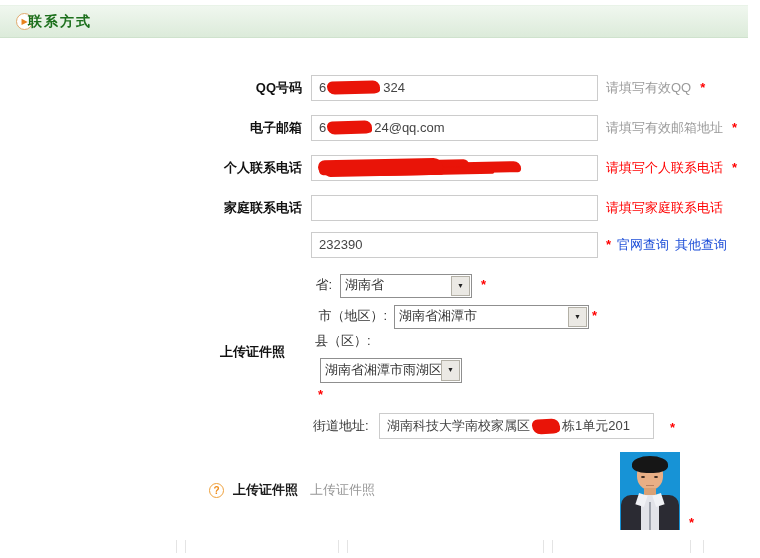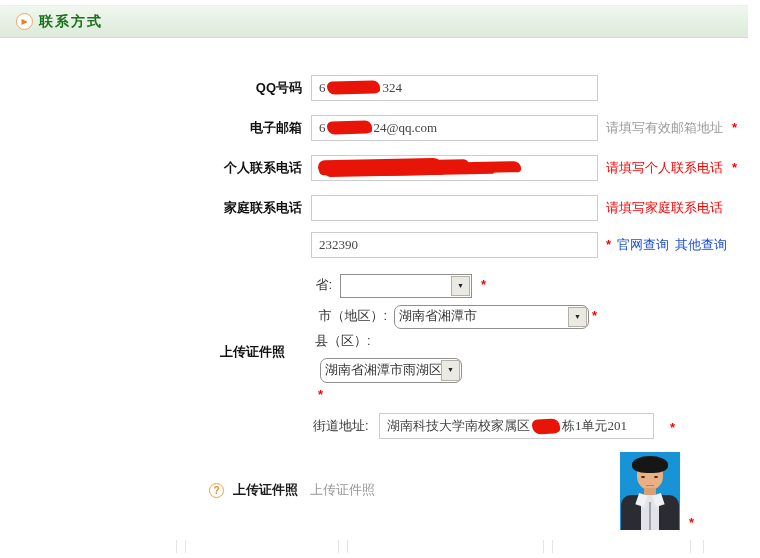--- a/index.html
+++ b/index.html
@@ -4,27 +4,27 @@
 <style>
   html,body{margin:0;padding:0;}
   body{width:760px;height:558px;background:#fff;font-family:"Liberation Sans","DejaVu Sans",sans-serif;}
   .page{position:relative;width:760px;height:558px;overflow:hidden;background:#fff;}
 
   
   .header-bar{position:absolute;top:5px;left:0;width:748px;height:31px;
     background:linear-gradient(#f0f7ef,#dcebda);border-bottom:1px solid #cfe2cd;border-top:1px solid #e9f3e8;}
   .header-icon{position:absolute;left:16px;top:7px;width:15px;height:15px;border-radius:50%;
     background:#fff;border:1px solid #e0aa6e;color:#e8821e;font-size:8px;line-height:15px;text-align:center;}
-  .header-title{position:absolute;left:39px;top:7px;font-size:14px;font-weight:bold;color:#1d701d;letter-spacing:2px;line-height:17px;}
+  .header-title{position:absolute;left:28px;top:7px;font-size:14px;font-weight:bold;color:#1d701d;letter-spacing:2px;line-height:17px;}
 
   
   .frow{position:absolute;left:0;width:760px;height:26px;}
   .lbl{position:absolute;left:0;top:0;width:302px;text-align:right;font-size:13px;font-weight:bold;color:#111;line-height:26px;}
   .textbox{position:absolute;left:311px;top:0;width:278px;height:24px;border:1px solid #cccccc;background:#fff;
-    font-size:13px;color:#444;line-height:24px;padding-left:7px;white-space:nowrap;overflow:visible;font-family:Liberation Serif, serif;}
+    font-size:13px;color:#444;line-height:24px;padding-left:7px;white-space:nowrap;overflow:visible;}
   .hint{position:absolute;left:606px;top:0;line-height:26px;font-size:13px;color:#9a9a9a;white-space:nowrap;}
   .hint-red{color:#ff0000;}
   .req{color:#ff0000;font-weight:bold;font-size:13px;}
   .hint .req{margin-left:9px;}
   .link{color:#1d4ed8;text-decoration:none;cursor:pointer;}
   .hint .link{margin-left:6px;}
 
   
   .scrib{display:inline-block;background:#e91408;border-radius:7px 10px 8px 11px;vertical-align:-2px;
     transform:rotate(-1.5deg);box-shadow:3px 2px 0 -3px #e91408,-2px 2px 0 -3px #e91408;}
@@ -74,20 +74,21 @@
 <div class="page">
 
   <div class="header-bar">
     <span class="header-icon">▶</span>
     <span class="header-title">联系方式</span>
   </div>
 
   <div class="frow" style="top:75px">
     <div class="lbl">QQ号码</div>
     <div class="textbox"><span>6</span><span class="scrib scrib-qq"></span><span>324</span></div>
+    <div class="hint"><span>请填写有效QQ</span><span class="req">*</span></div>
   </div>
 
   <div class="frow" style="top:115px">
     <div class="lbl">电子邮箱</div>
     <div class="textbox"><span>6</span><span class="scrib scrib-email"></span><span>24@qq.com</span></div>
     <div class="hint"><span>请填写有效邮箱地址</span><span class="req">*</span></div>
   </div>
 
   <div class="frow" style="top:195px">
     <div class="lbl">家庭联系电话</div>
@@ -106,33 +107,34 @@
   <div class="frow" style="top:232px">
     <div class="textbox"><span>232390</span></div>
     <div class="hint"><span class="req" style="margin-left:0">*</span><a class="link">官网查询</a><a class="link">其他查询</a></div>
   </div>
 
   <div>
     <div class="lbl" style="left:180px;top:344px;width:105px;height:16px;line-height:16px;">上传证件照</div>
 
     <div class="sub-lbl" style="left:230px;top:274px;width:102px;text-align:right;">省:</div>
     <div class="selectbox" style="left:340px;top:274px;width:130px;">
+      <span class="sval">湖南省</span>
       <span class="sbtn">▼</span>
     </div>
     <span class="req-abs" style="left:481px;top:274px;">*</span>
 
     <div class="sub-lbl" style="left:230px;top:305px;width:157px;text-align:right;">市（地区）:</div>
-    <div class="selectbox" style="left:394px;top:305px;width:193px;border-radius:7px;">
+    <div class="selectbox" style="left:394px;top:305px;width:193px;">
       <span class="sval">湖南省湘潭市</span>
       <span class="sbtn">▼</span>
     </div>
     <span class="req-abs" style="left:592px;top:305px;">*</span>
 
     <div class="sub-lbl" style="left:315px;top:333px;line-height:16px;">县（区）:</div>
-    <div class="selectbox" style="left:320px;top:358px;width:140px;height:23px;border-radius:7px;">
+    <div class="selectbox" style="left:320px;top:358px;width:140px;height:23px;">
       <span class="sval" style="line-height:21px;padding-right:19px;">湖南省湘潭市雨湖区</span>
       <span class="sbtn" style="height:19px;line-height:18px;">▼</span>
     </div>
     <span class="req-abs" style="left:318px;top:384px;">*</span>
 
     <div class="sub-lbl" style="left:313px;top:413px;line-height:26px;">街道地址:</div>
     <div class="textbox" style="left:379px;top:413px;width:266px;"><span>湖南科技大学南校家属区</span><span class="scrib scrib-street"></span><span>栋1单元201</span></div>
     <span class="req-abs" style="left:670px;top:415px;line-height:26px;">*</span>
   </div>
 

